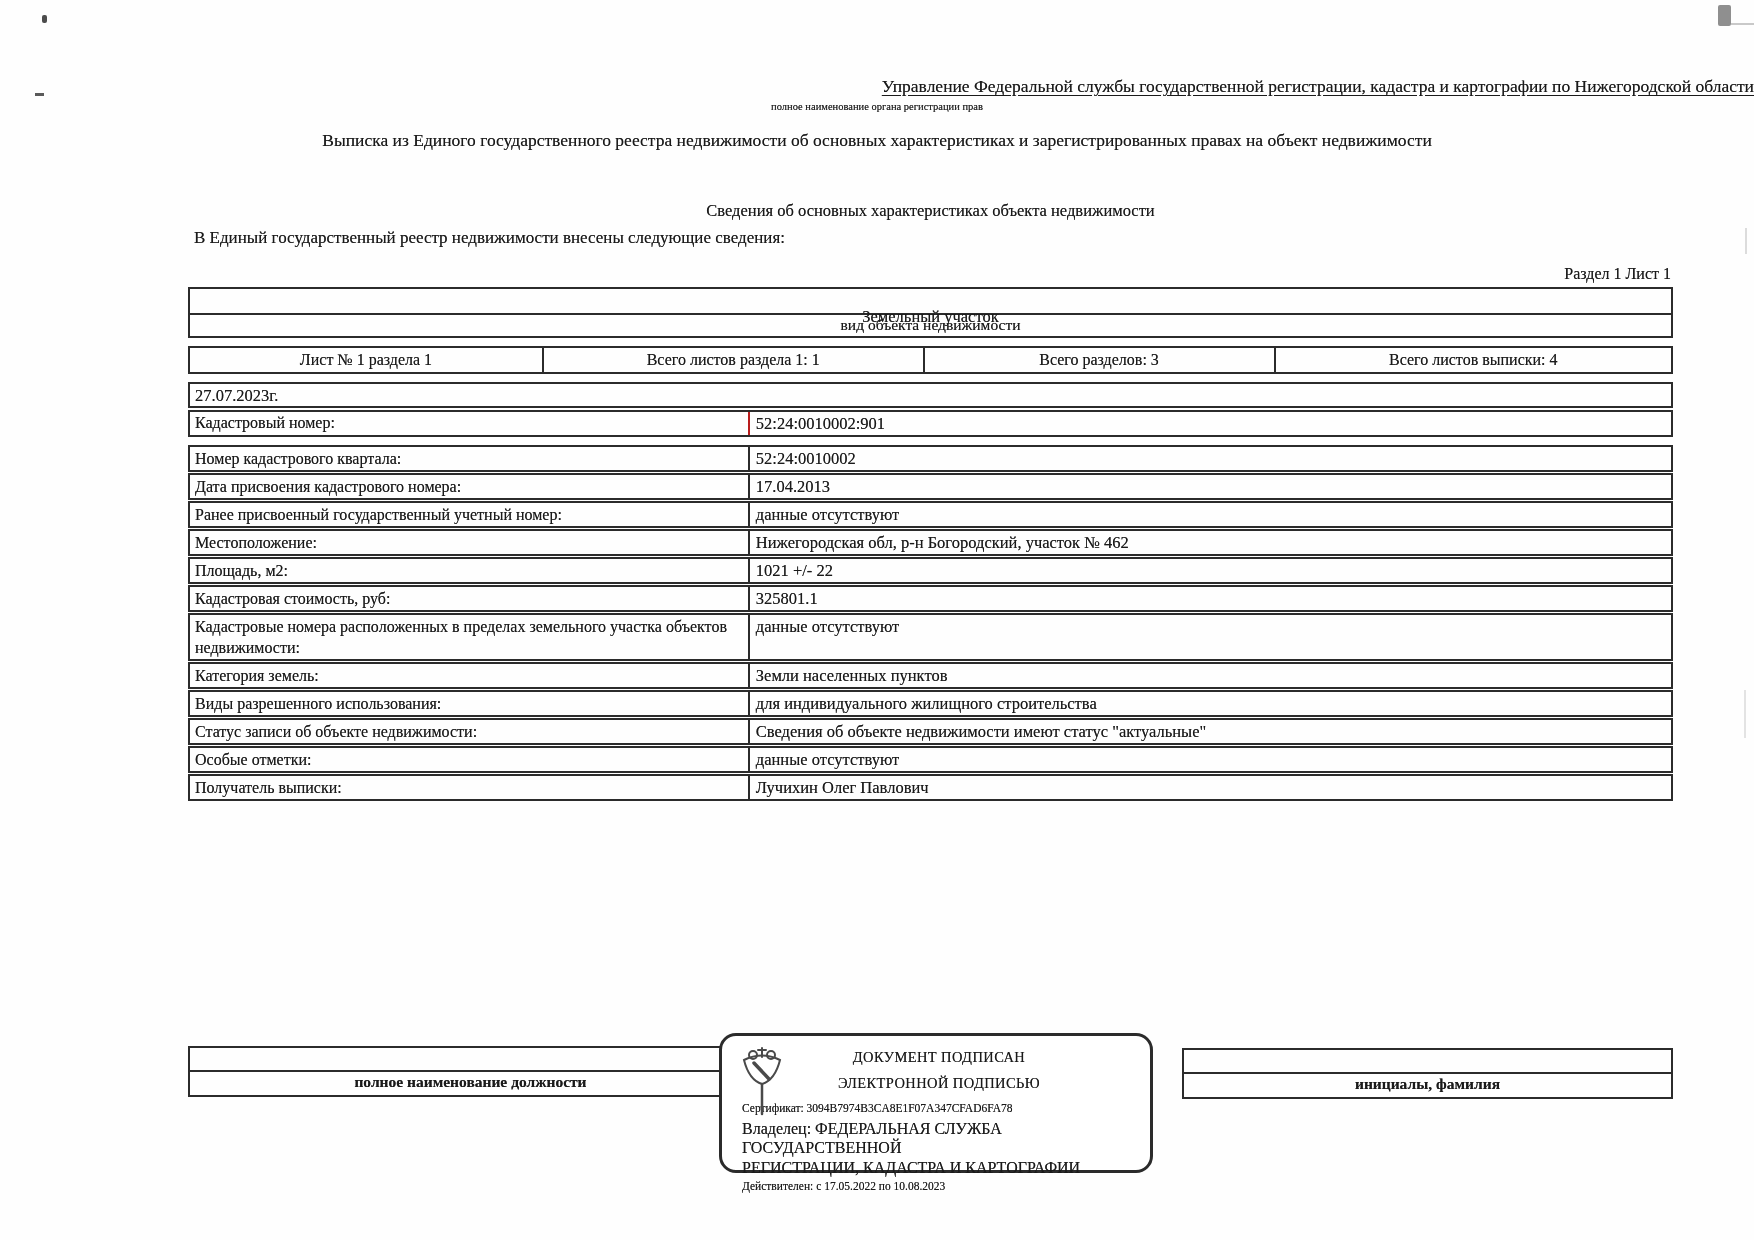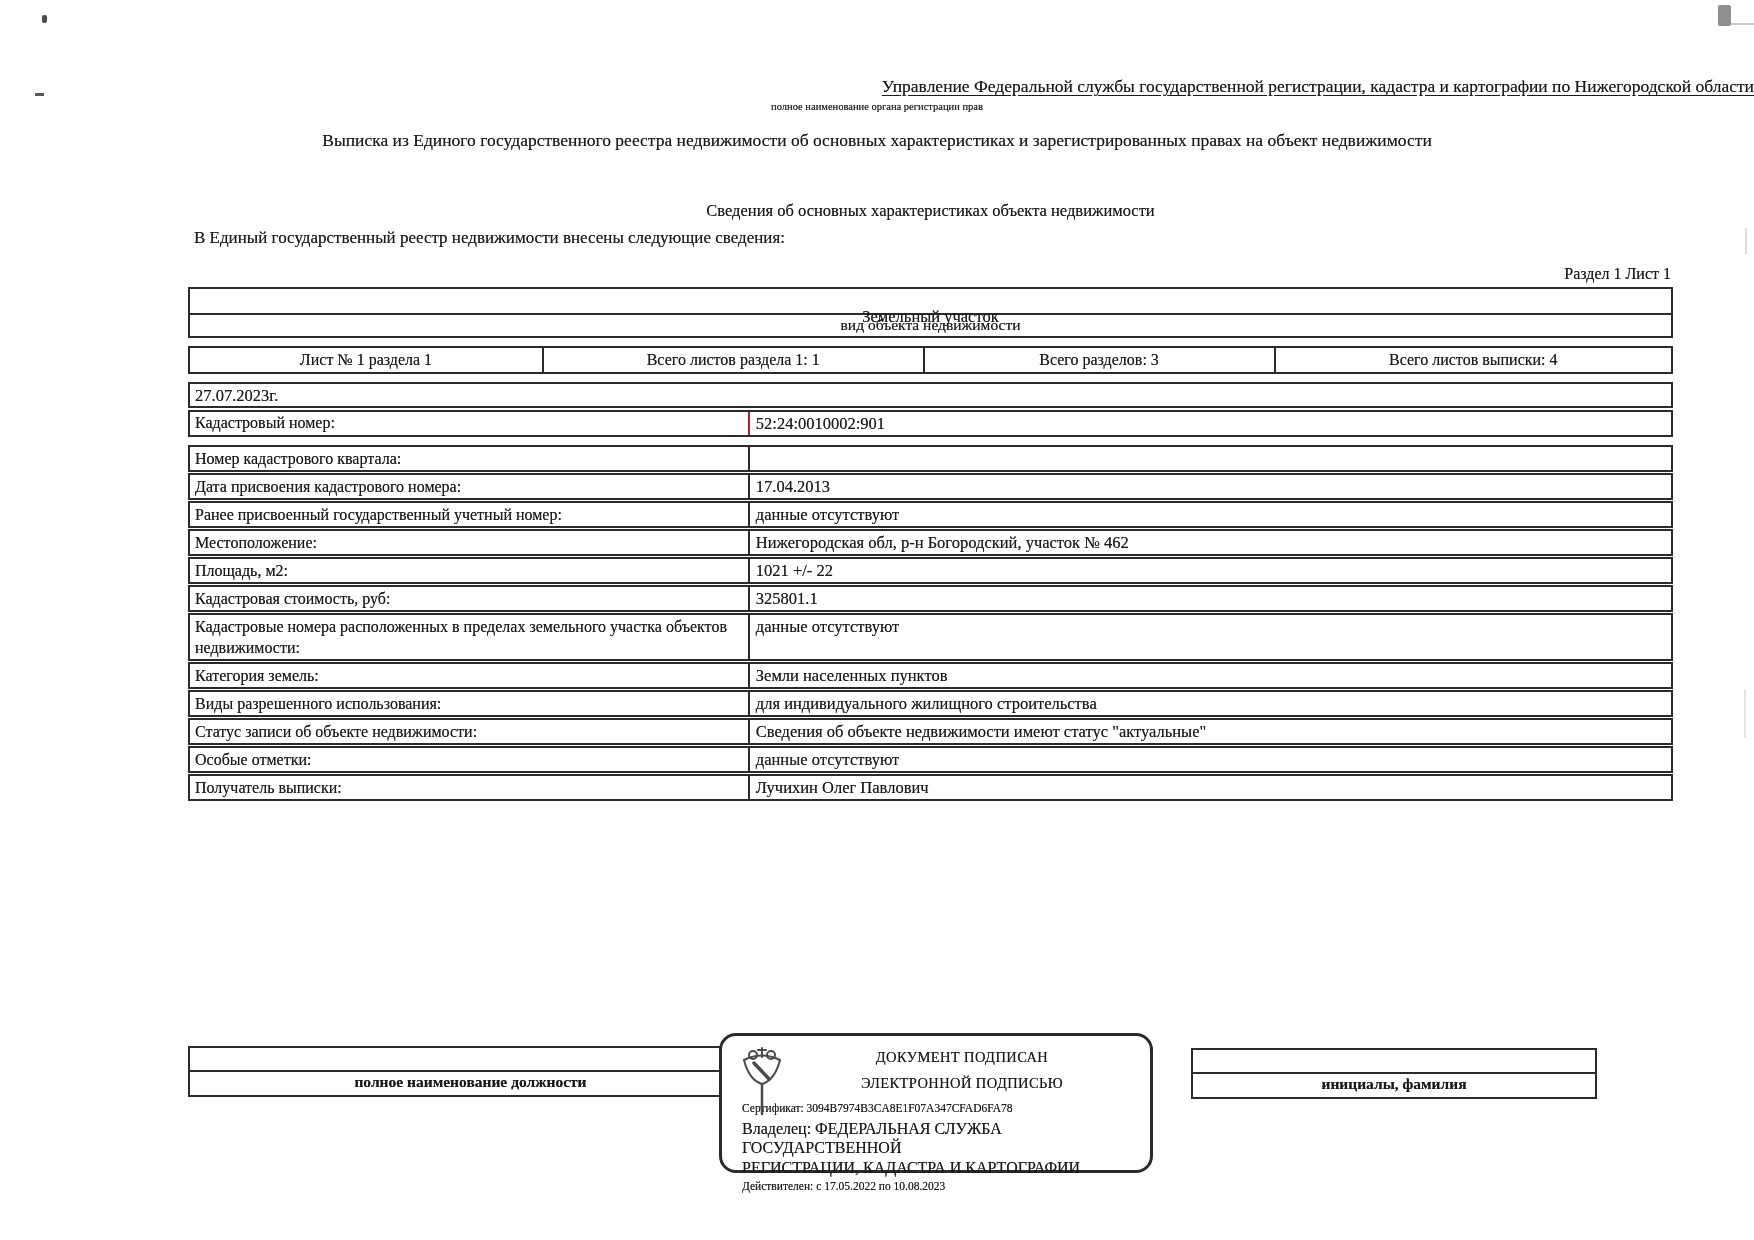--- a/index.html
+++ b/index.html
@@ -33,28 +33,28 @@
   .kv-box{display:flex;height:27px;margin-top:2px;}
   .kv-label{width:37.8%;box-sizing:border-box;border-right:2px solid #b91c1c;font-size:16px;padding:2px 0 0 5px;}
   .kv-value{flex:1;font-size:16.5px;padding:2px 0 0 6px;box-sizing:border-box;}
   
   .rows{margin-top:8px;}
   .drow{display:flex;border:2px solid #2b2b2b;margin-bottom:1px;min-height:25px;box-sizing:border-box;}
   .dlabel{width:37.8%;box-sizing:border-box;border-right:2px solid #2b2b2b;font-size:16px;line-height:21px;padding:1px 8px 1px 5px;}
   .dvalue{flex:1;font-size:16.5px;line-height:21px;padding:1px 0 1px 6px;box-sizing:border-box;}
   
   .sig-left{position:absolute;left:188px;top:1046px;width:565px;}
-  .sig-right{position:absolute;left:1182px;top:1048px;width:406px;margin-left:9px;}
+  .sig-right{position:absolute;left:1182px;top:1048px;width:491px;}
   .sig-empty{height:22px;border-bottom:2px solid #2b2b2b;}
   .sig-caption{height:23px;text-align:center;font-size:15.5px;font-weight:600;padding-top:1px;box-sizing:border-box;}
   .stamp{
     position:absolute;left:719px;top:1033px;width:434px;height:140px;z-index:3;
     border:3px solid #2b2b2b;border-radius:17px;background:#fff;box-sizing:border-box;
   }
-  .stamp-top{display:flex;padding:6px 12px 0 18px;}
+  .stamp-top{display:flex;padding:6px 12px 0 18px;flex-direction:column;}
   .stamp-emblem{width:46px;position:relative;flex:none;}
   .stamp-emblem svg{position:absolute;left:0;top:2px;}
   .stamp-titles{flex:1;text-align:center;padding-top:7px;}
   .stamp-t1{font-size:14.5px;letter-spacing:.4px;}
   .stamp-t2{font-size:14.5px;letter-spacing:.4px;margin-top:9px;}
   .stamp-cert{padding:7px 10px 0 20px;font-size:11.5px;line-height:19.5px;}
   .stamp-cert .owner{font-size:16px;}
   
   .art{position:absolute;}
   .art-dot{left:42px;top:15px;width:5px;height:8px;background:#4c4c4c;border-radius:2px;}
@@ -102,20 +102,21 @@
       <div class="box date-box">27.07.2023г.</div>
 
       <div class="box kv-box">
         <div class="kv-label">Кадастровый номер:</div>
         <div class="kv-value">52:24:0010002:901</div>
       </div>
 
       <div class="rows" id="details-rows">
           <div class="drow">
             <div class="dlabel">Номер кадастрового квартала:</div>
+            <div class="dvalue">52:24:0010002</div>
           </div>
           <div class="drow">
             <div class="dlabel">Дата присвоения кадастрового номера:</div>
             <div class="dvalue">17.04.2013</div>
           </div>
           <div class="drow">
             <div class="dlabel">Ранее присвоенный государственный учетный номер:</div>
             <div class="dvalue">данные отсутствуют</div>
           </div>
           <div class="drow">

